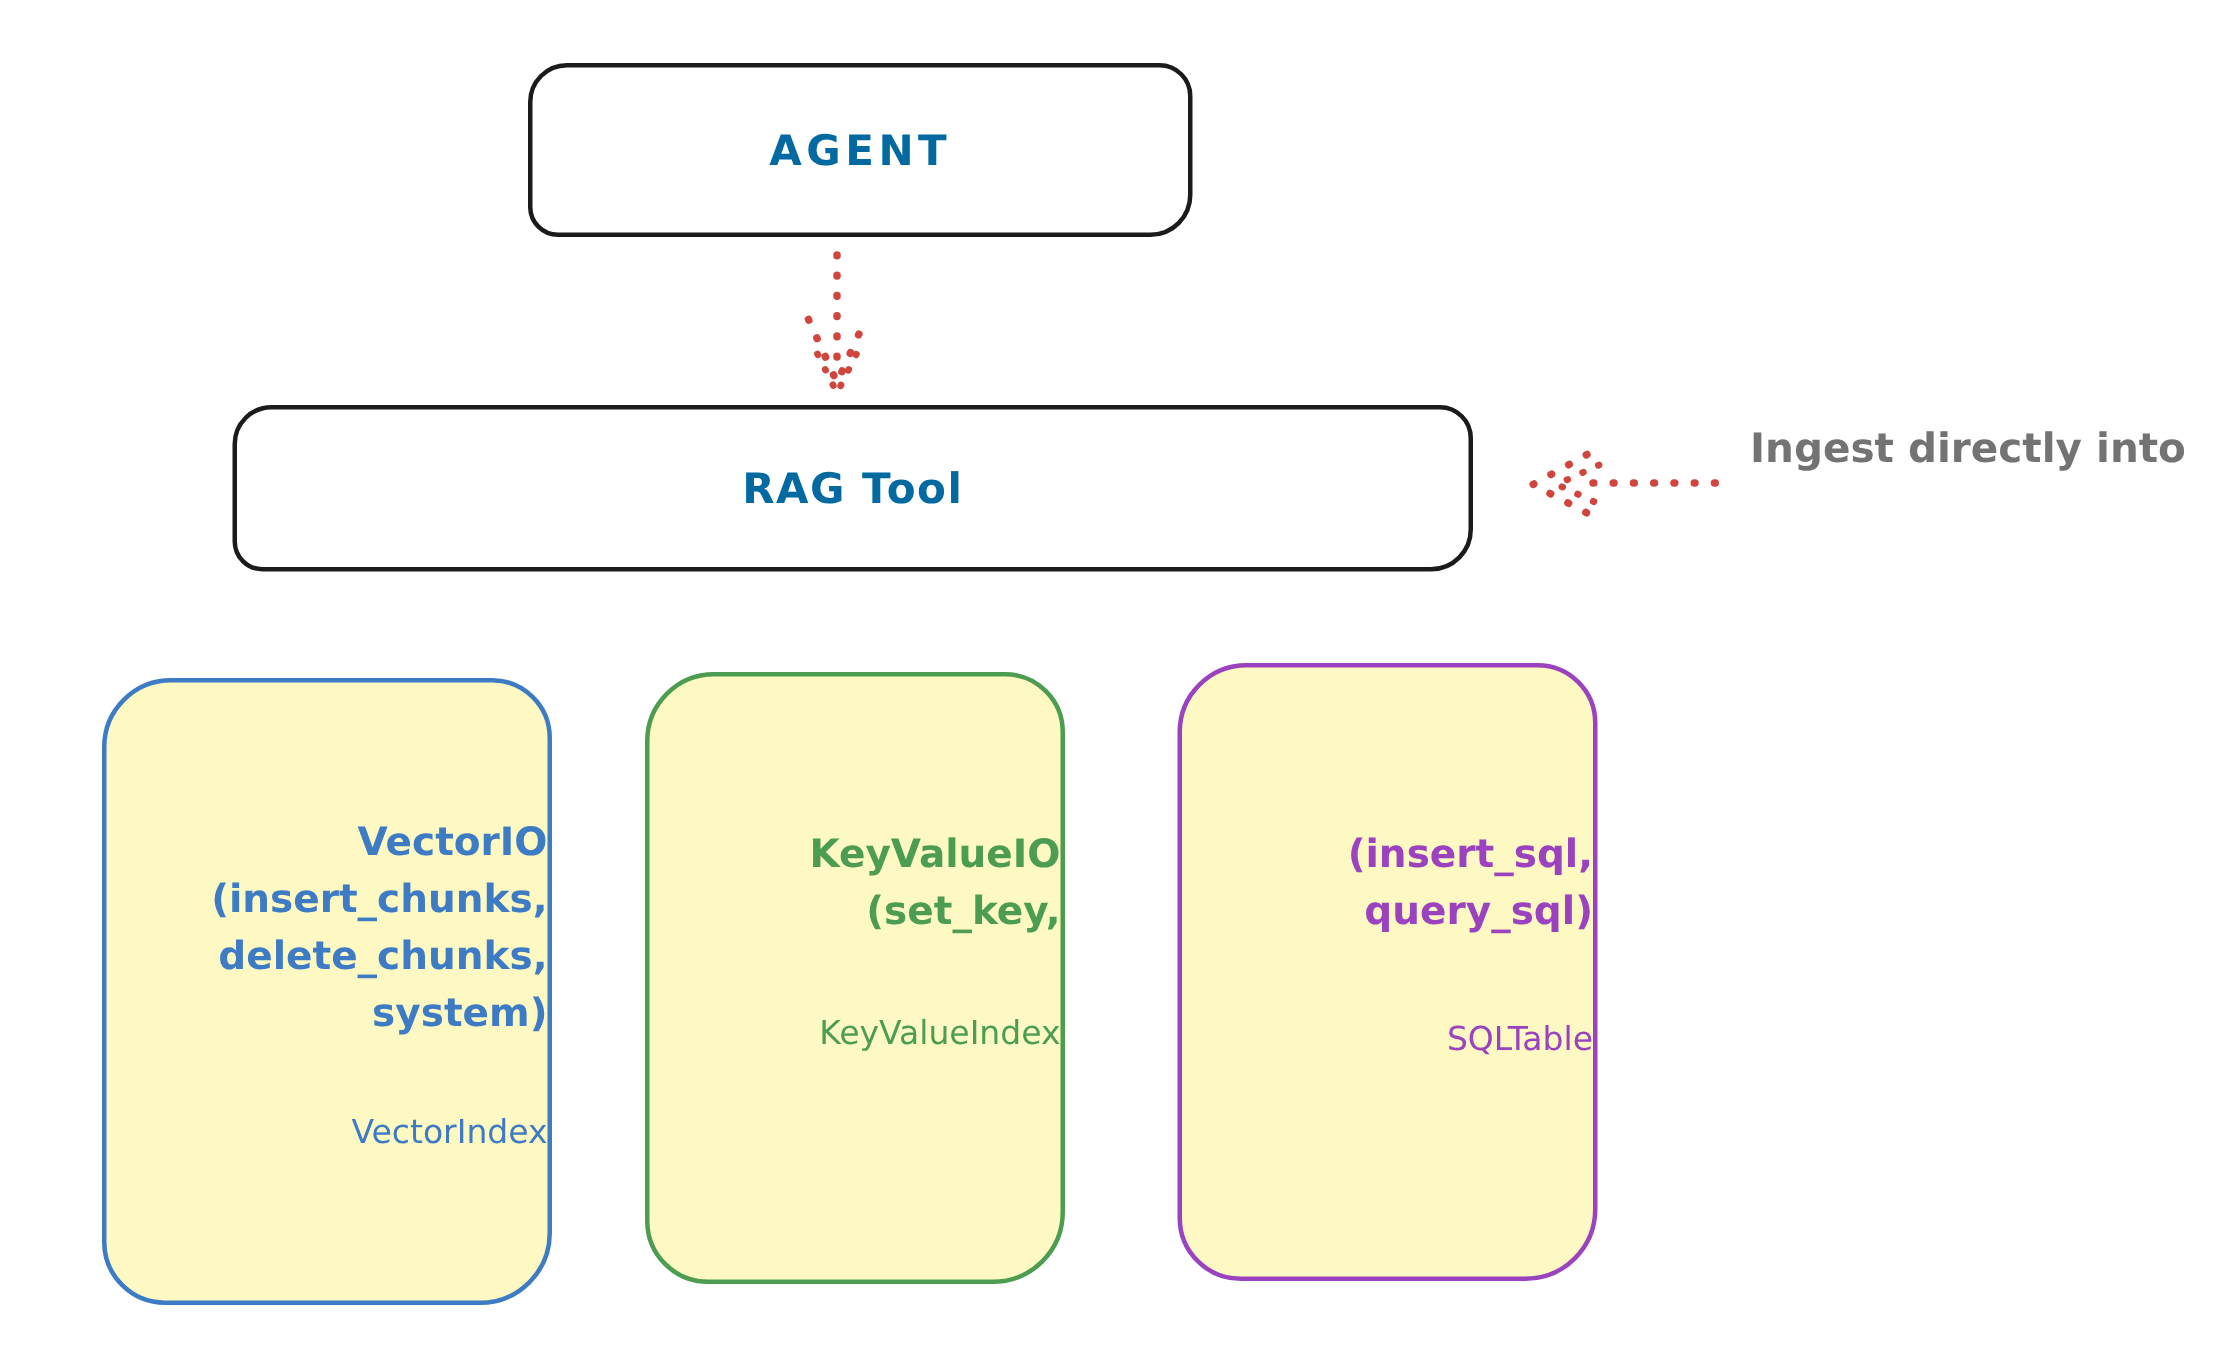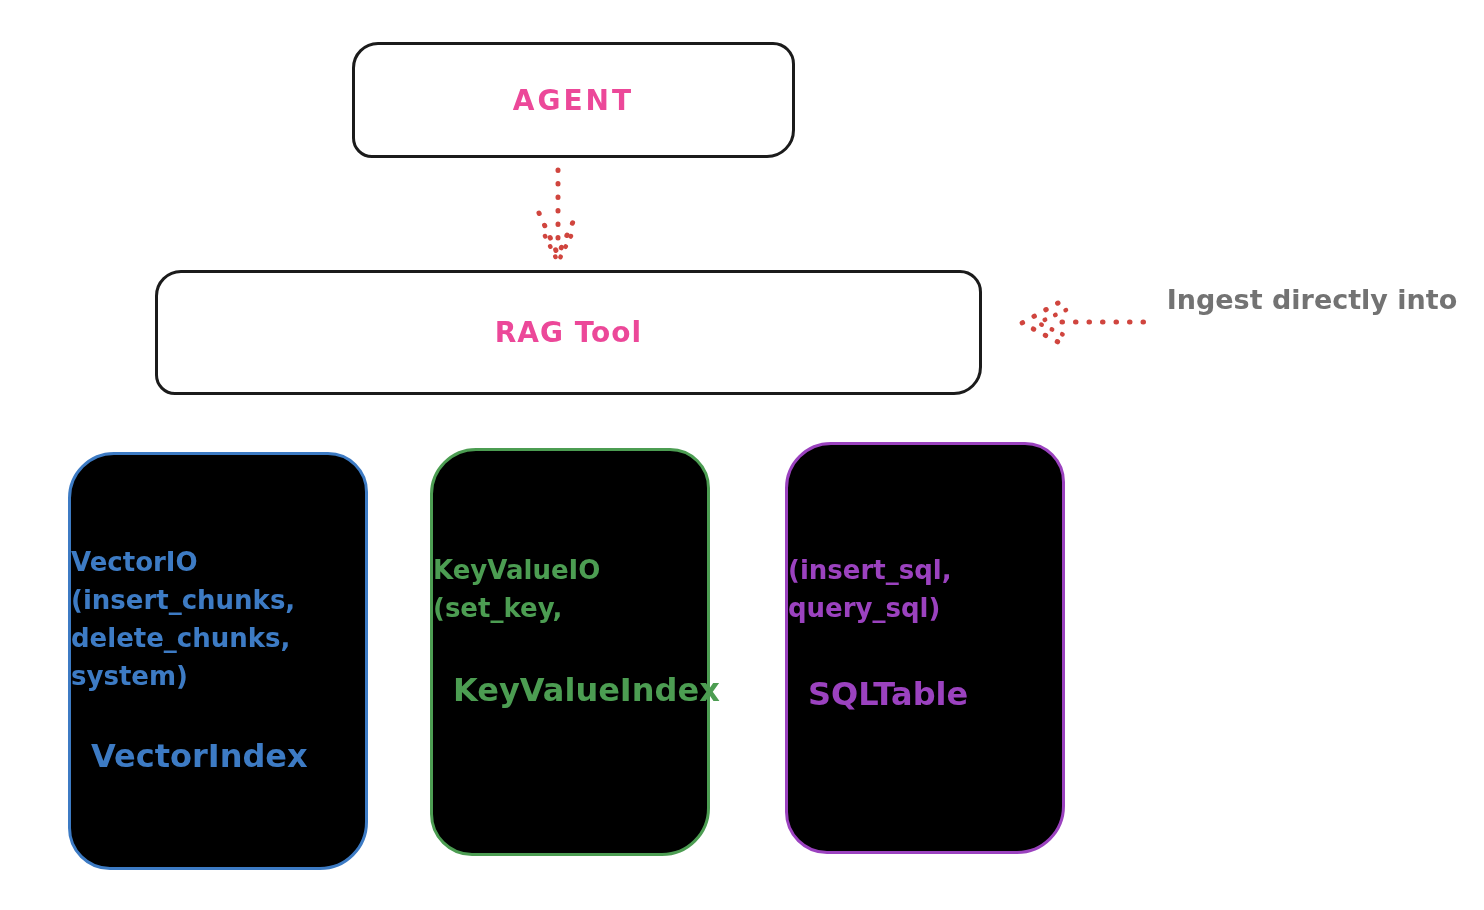--- a/index.html
+++ b/index.html
@@ -13,40 +13,40 @@
   
   .node{
     position:absolute;
     border:3.5px solid #1b1b1b;
     border-radius:26px 22px 28px 20px;
     background:#ffffff;
     display:flex;align-items:center;justify-content:center;
     box-sizing:border-box;
   }
   .agent-node{left:352px;top:42px;width:443px;height:116px;}
-  .rag-node{left:155px;top:270px;width:827px;height:125px;}
+  .rag-node{left:155px;top:270px;width:827px;height:111px;}
   .node-label{
-    font-size:28px;font-weight:bold;color:#ec4899;letter-spacing:3px;
+    font-size:28px;font-weight:bold;color:#0369a1;letter-spacing:3px;
   }
   .rag-node .node-label{letter-spacing:1px;}
 
   
   .storage{
     position:absolute;
     border:3.5px solid;
     border-radius:46px 40px 48px 42px;
-    background:#000000;
+    background:#fef9c3;
     box-sizing:border-box;
-    text-align:left;
+    text-align:right;
   }
   .storage .box-text{
     font-size:26px;font-weight:bold;line-height:38px;
   }
   .storage .index-label{
-    font-size:32px;font-weight:bold;line-height:38px;margin-left:20px;
+    font-size:22px;font-weight:normal;line-height:38px;margin-left:20px;
   }
   .sb-vector{left:68px;top:452px;width:300px;height:418px;border-color:#3d7bc4;color:#3d7bc4;}
   .sb-vector .box-text{margin-top:88px;}
   .sb-vector .index-label{margin-top:42px;}
   .sb-keyvalue{left:430px;top:448px;width:280px;height:408px;border-color:#4c9d52;color:#4c9d52;}
   .sb-keyvalue .box-text{margin-top:100px;}
   .sb-keyvalue .index-label{margin-top:44px;}
   .sb-relational{left:785px;top:442px;width:280px;height:412px;border-color:#9b42bf;color:#9b42bf;}
   .sb-relational .box-text{margin-top:106px;}
   .sb-relational .index-label{margin-top:48px;}

